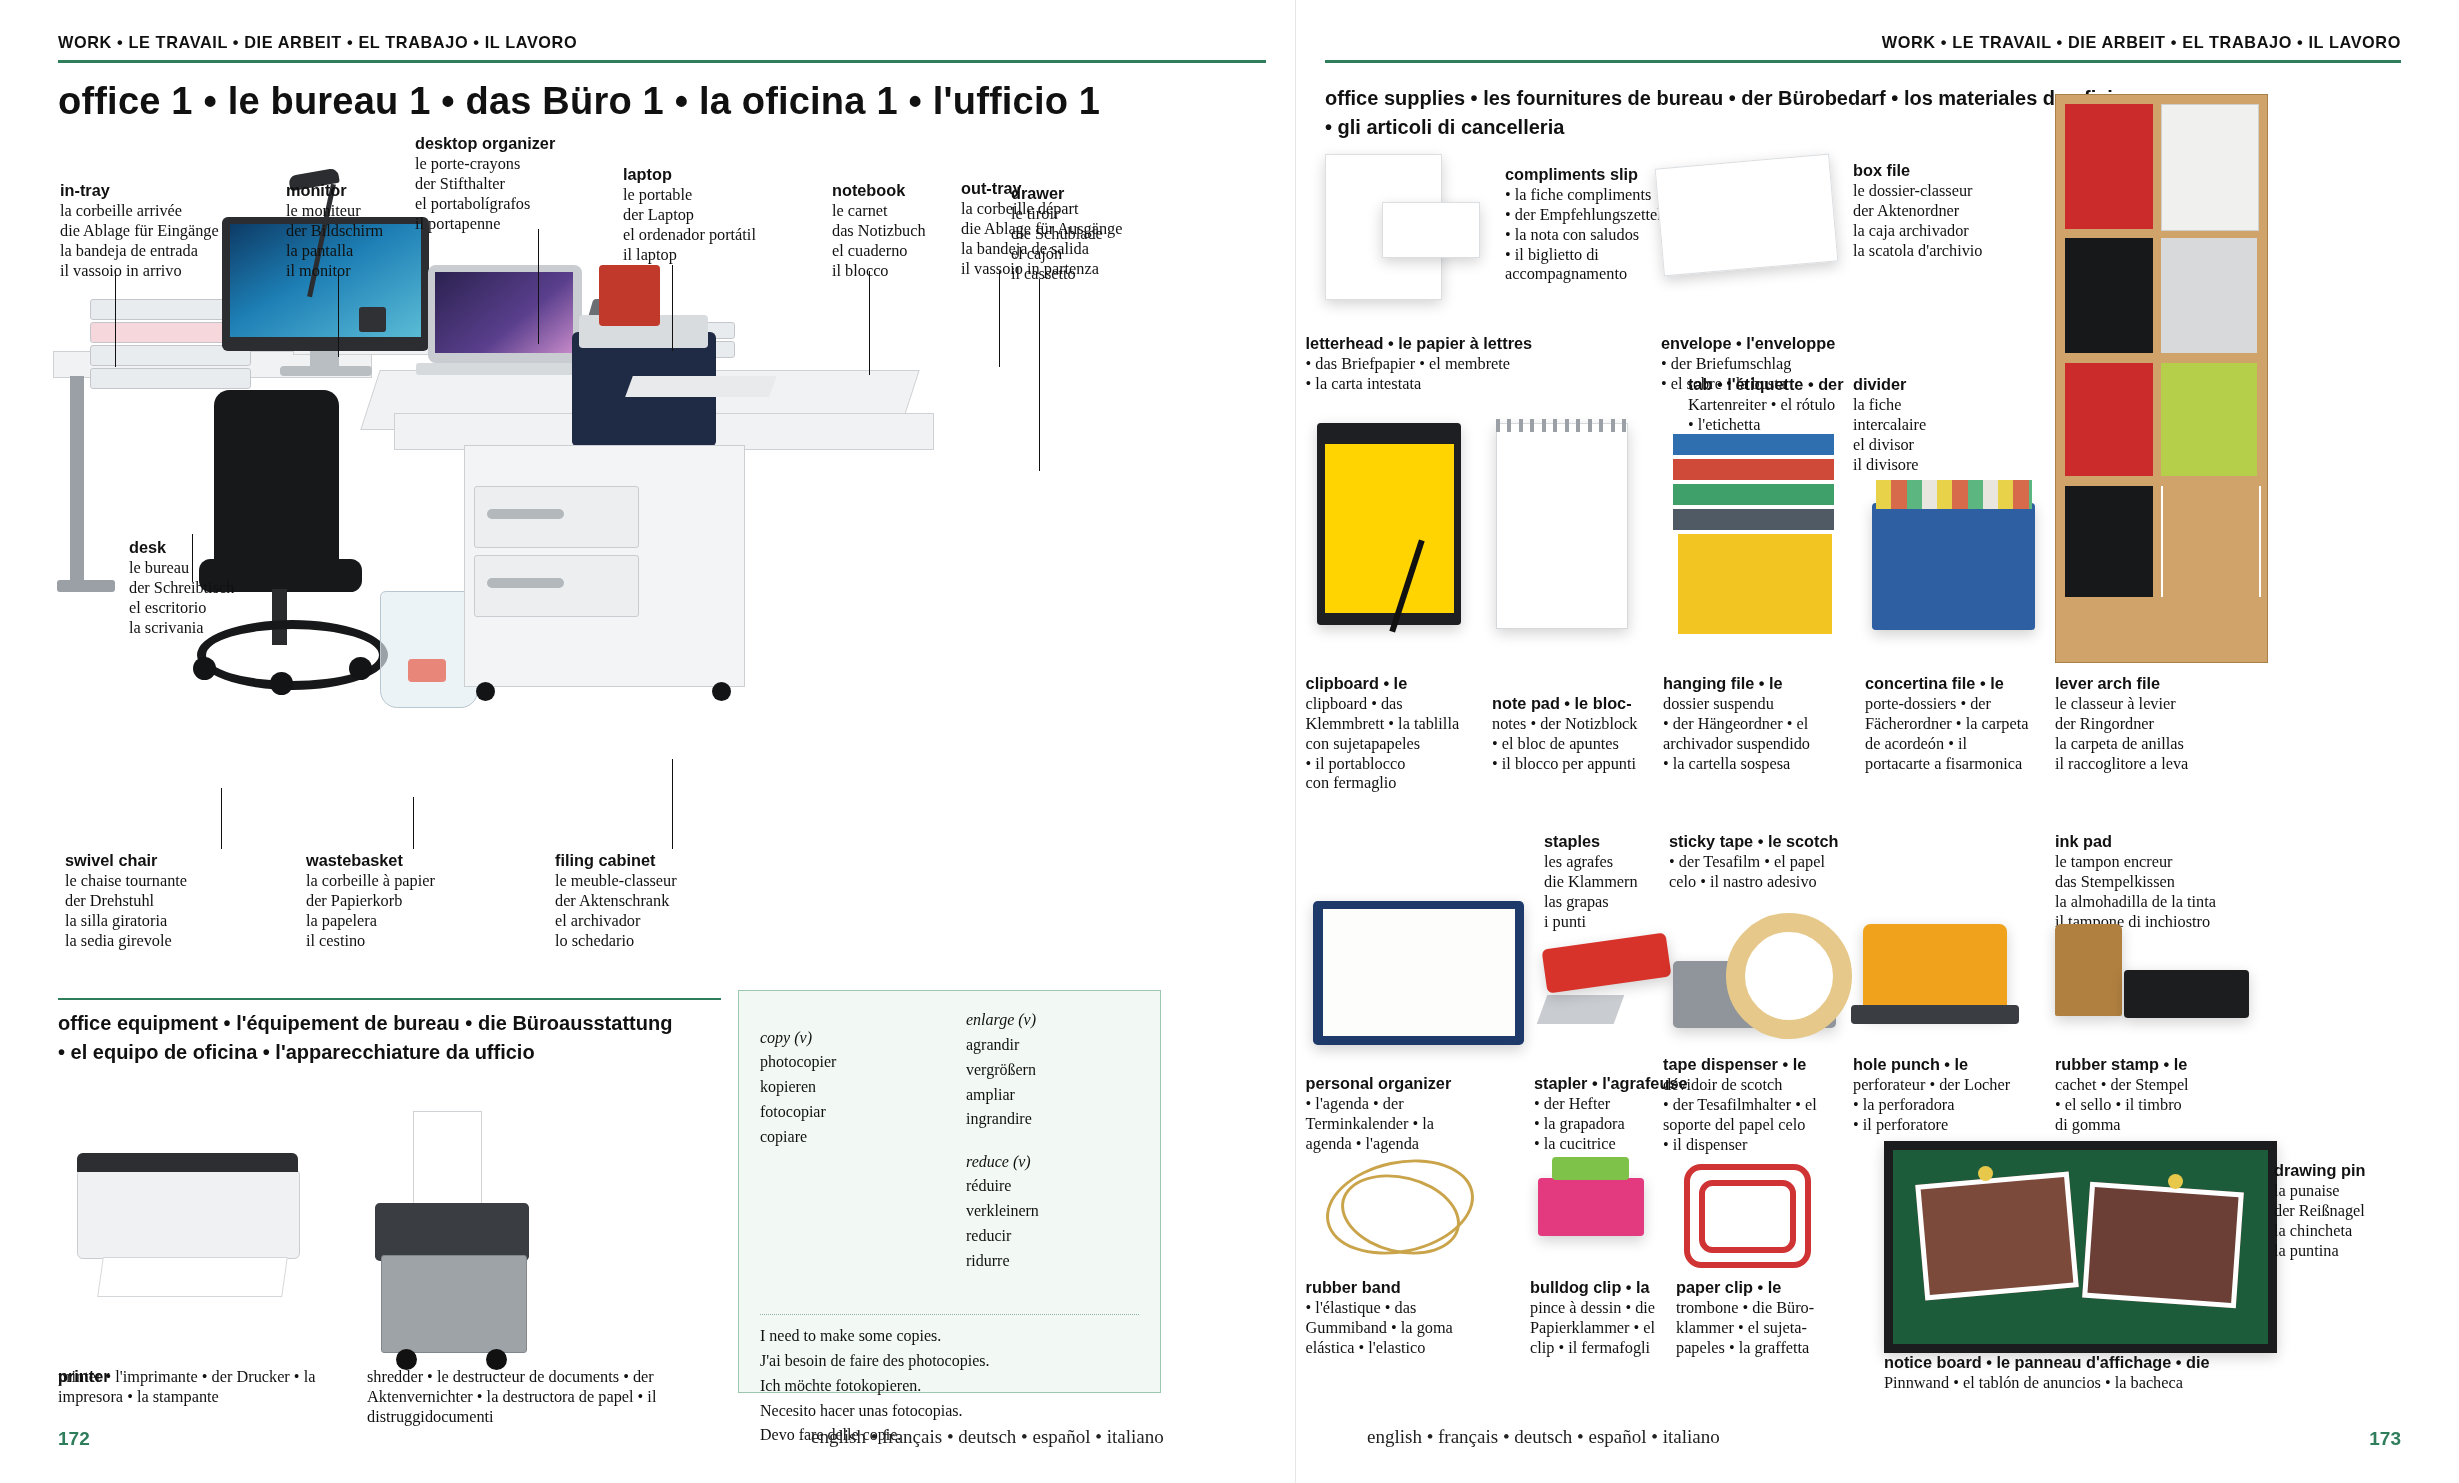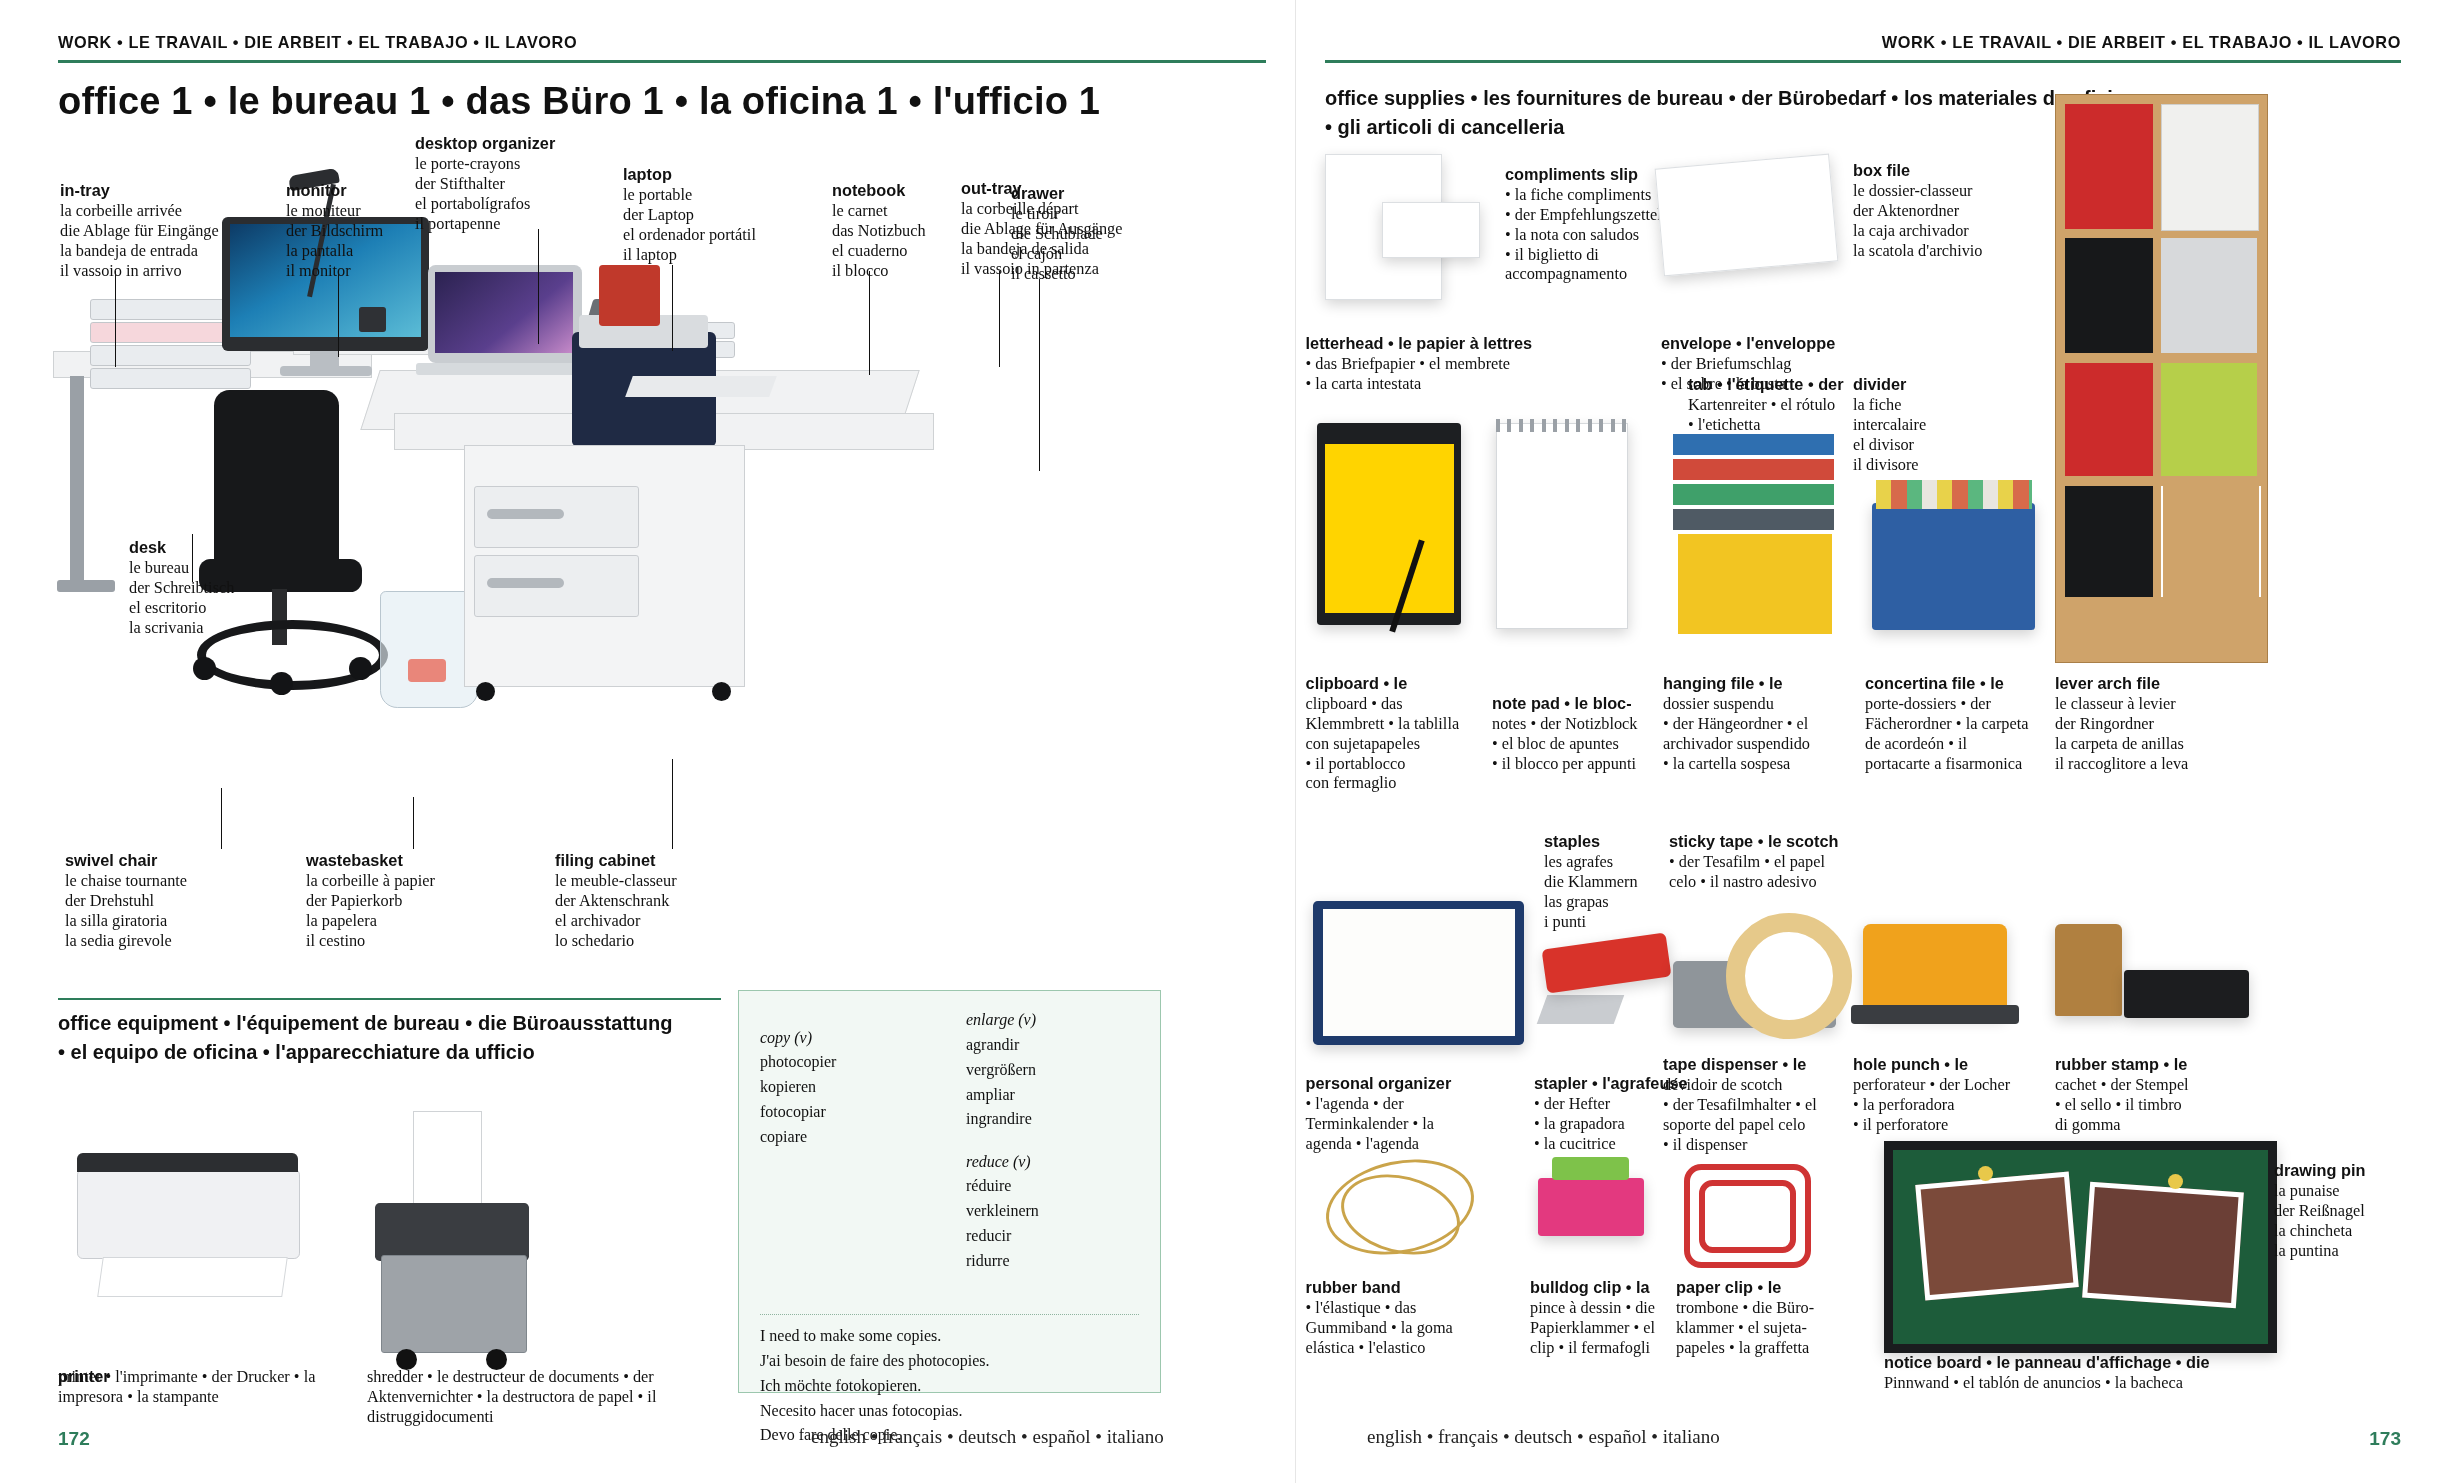--- a/index.html
+++ b/index.html
@@ -410,20 +410,27 @@
       <span>les agrafes</span><br>
       <span>die Klammern</span><br>
       <span>las grapas</span><br>
       <span>i punti</span>
     </div>
     <div class="pos lbl" style="left:373px;top:832px;">
       <b>sticky tape • le scotch</b><br>
       <span>• der Tesafilm • el papel</span><br>
       <span>celo • il nastro adesivo</span>
     </div>
+    <div class="pos lbl" style="left:759px;top:832px;">
+      <b>ink pad</b><br>
+      <span>le tampon encreur</span><br>
+      <span>das Stempelkissen</span><br>
+      <span>la almohadilla de la tinta</span><br>
+      <span>il tampone di inchiostro</span>
+    </div>
 
     <div class="obj shadow" style="left:17.3px;top:901px;width:211px;height:144px;background:#1e3a6b;border-radius:4.8px;"></div>
     <div class="obj" style="left:27px;top:909px;width:192px;height:127px;background:#fdfdfb;"></div>
     <div class="pos lbl" style="left:9.6px;top:1074px;">
       <b>personal organizer</b><br>
       <span>• l'agenda • der</span><br>
       <span>Terminkalender • la</span><br>
       <span>agenda • l'agenda</span>
     </div>
 

